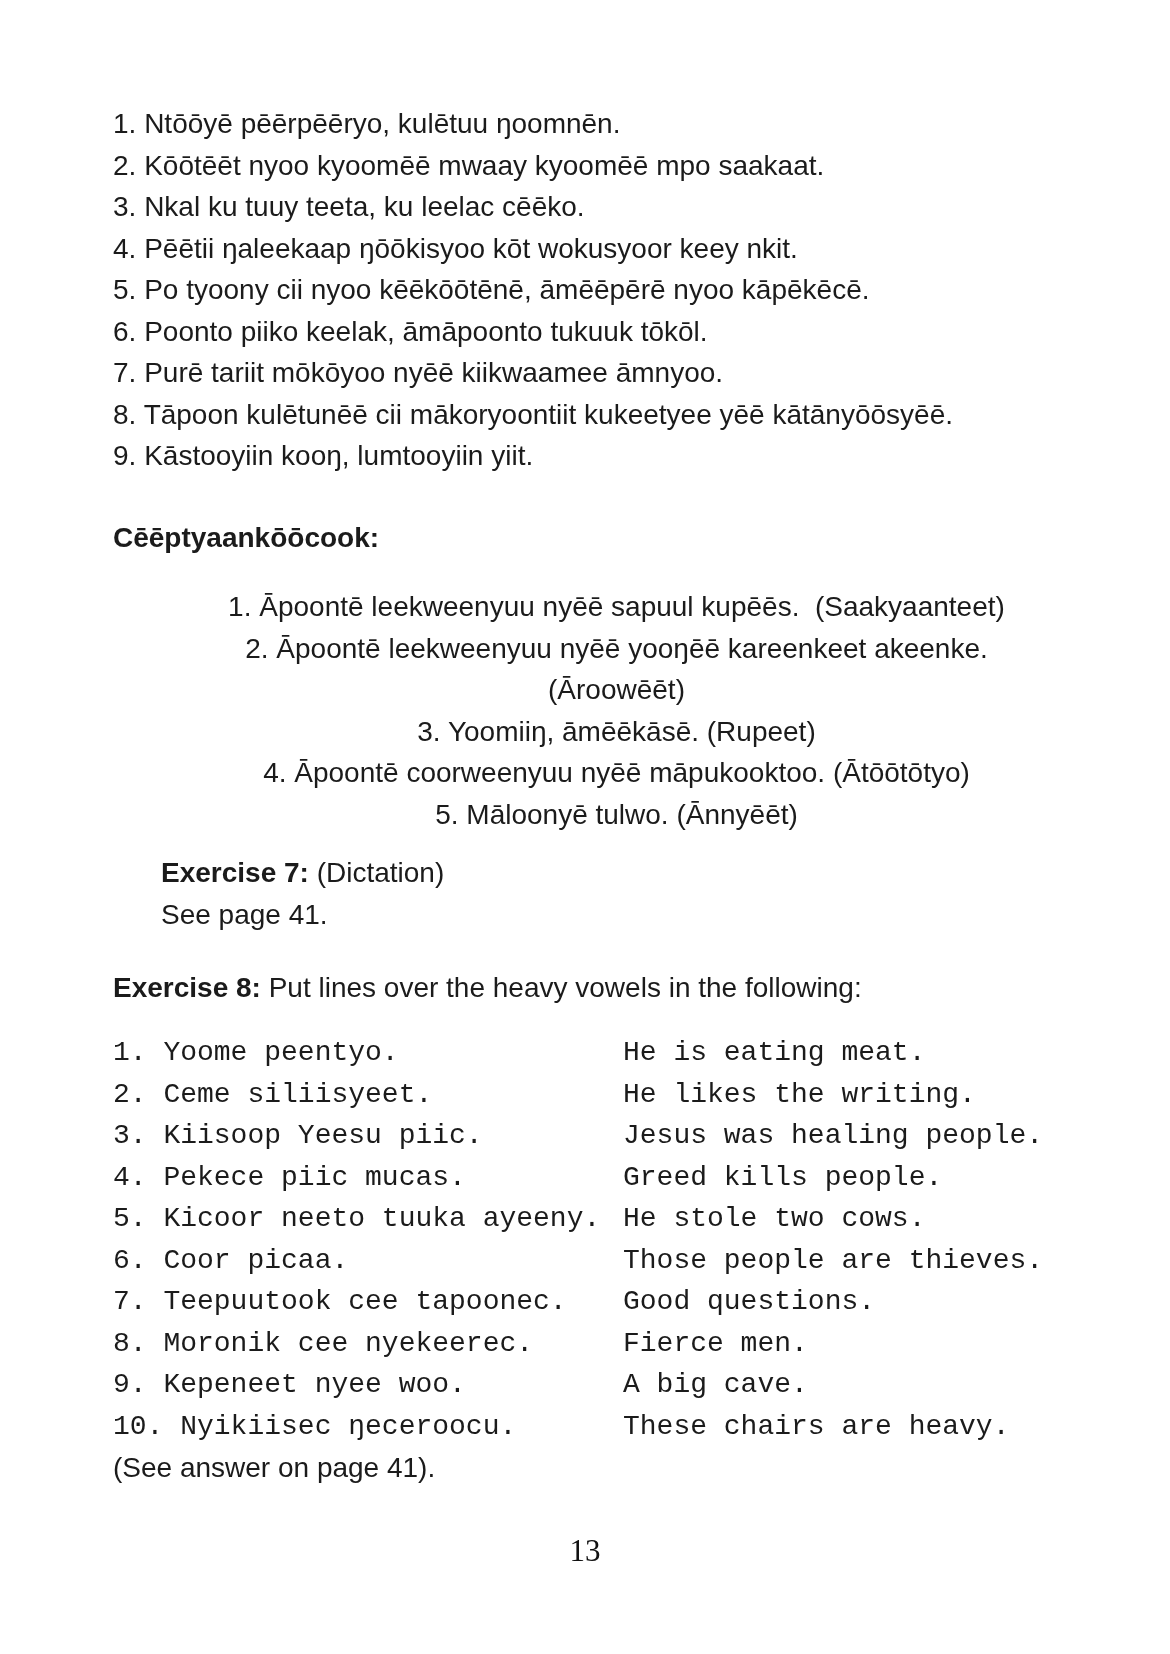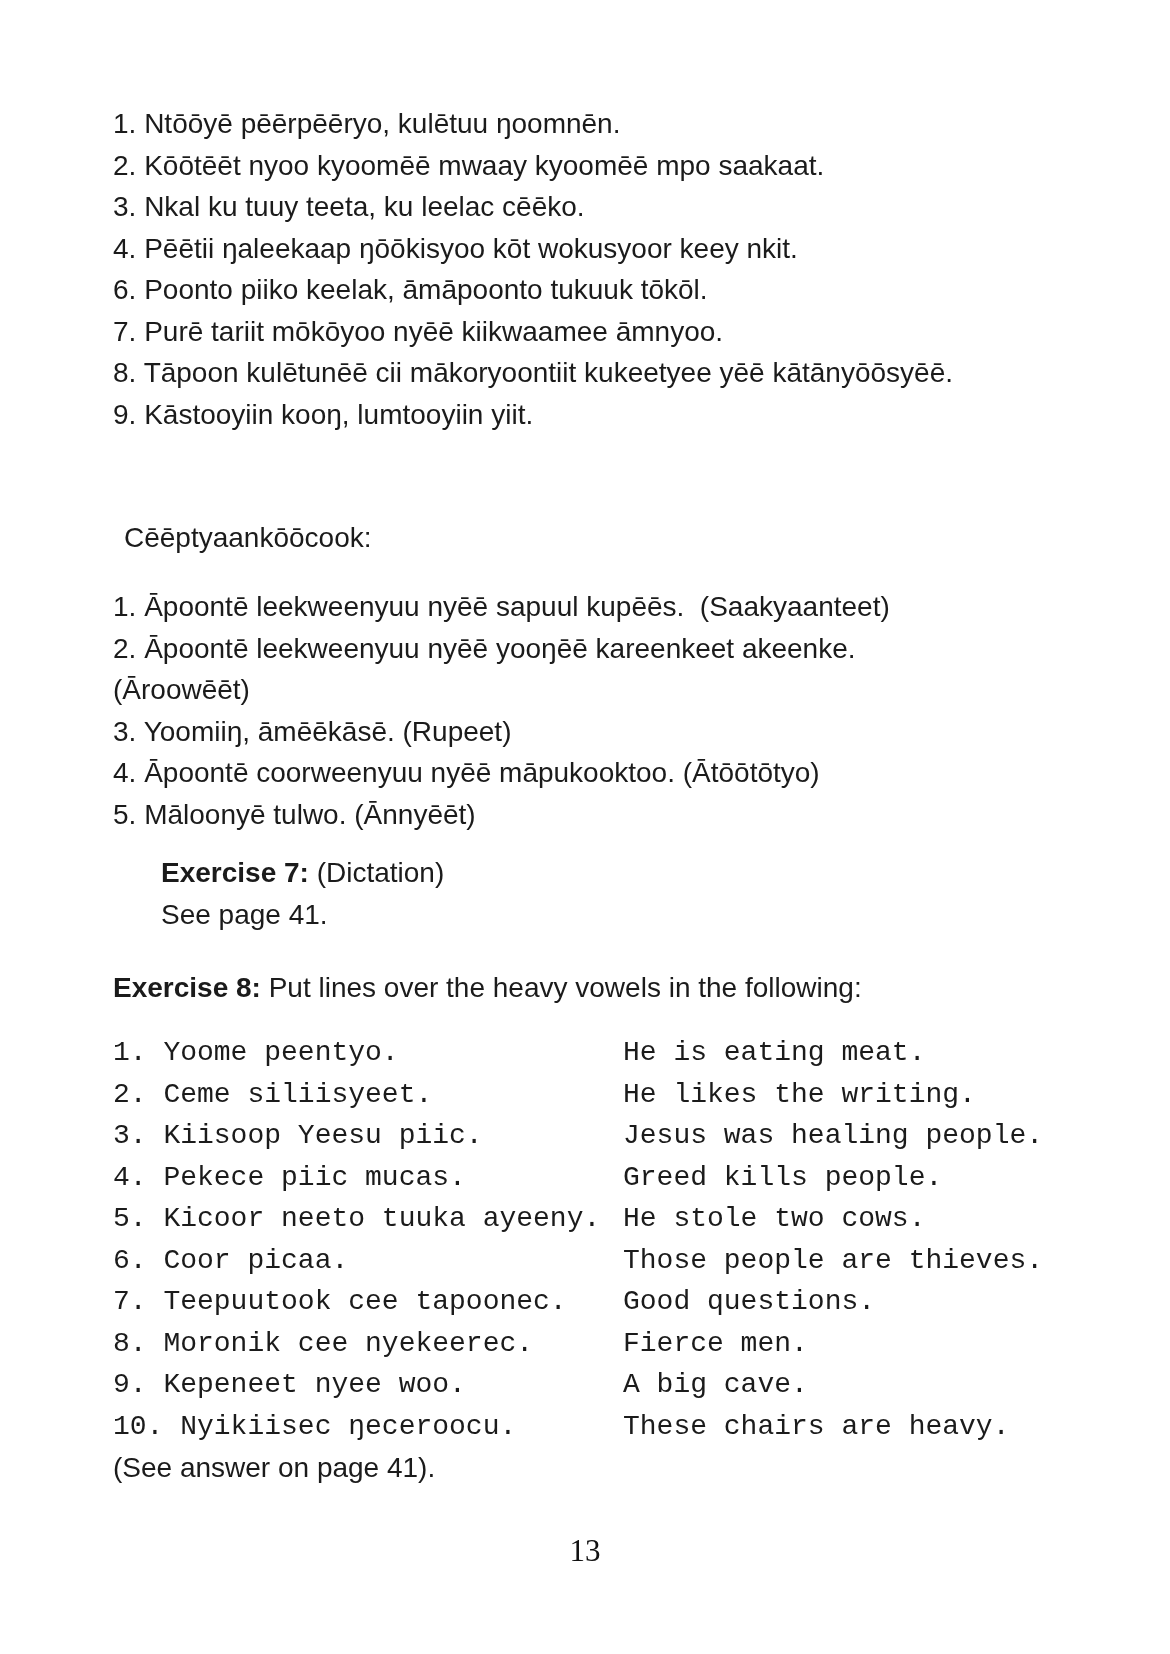--- a/index.html
+++ b/index.html
@@ -21,22 +21,21 @@
   .section {
     position: absolute;
     left: 113px;
     right: 50px;
   }
   .line {
     line-height: 41.5px;
     white-space: pre-wrap;
   }
   .heading {
-    font-weight: normal;
-    margin-left: 11px;
+    font-weight: bold;
   }
   .ex-label {
     font-weight: bold;
   }
   .pair-table {
     display: block;
   }
   .pair-row {
     display: grid;
     grid-template-columns: 510px auto;
@@ -61,31 +60,32 @@
 </head>
 <body>
 
 <div class="page">
 
   <div class="section" style="top:103px;">
     <div class="line">1. Ntōōyē pēērpēēryo, kulētuu ŋoomnēn.</div>
     <div class="line">2. Kōōtēēt nyoo kyoomēē mwaay kyoomēē mpo saakaat.</div>
     <div class="line">3. Nkal ku tuuy teeta, ku leelac cēēko.</div>
     <div class="line">4. Pēētii ŋaleekaap ŋōōkisyoo kōt wokusyoor keey nkit.</div>
+    <div class="line">5. Po tyoony cii nyoo kēēkōōtēnē, āmēēpērē nyoo kāpēkēcē.</div>
     <div class="line">6. Poonto piiko keelak, āmāpoonto tukuuk tōkōl.</div>
     <div class="line">7. Purē tariit mōkōyoo nyēē kiikwaamee āmnyoo.</div>
     <div class="line">8. Tāpoon kulētunēē cii mākoryoontiit kukeetyee yēē kātānyōōsyēē.</div>
     <div class="line">9. Kāstooyiin kooŋ, lumtooyiin yiit.</div>
   </div>
 
   <div class="section" style="top:517px;">
     <div class="line heading">Cēēptyaankōōcook:</div>
   </div>
 
-  <div class="section" style="top:586px;">
+  <div class="section" style="top:586px;text-align:center;">
     <div class="line">1. Āpoontē leekweenyuu nyēē sapuul kupēēs.  (Saakyaanteet)</div>
     <div class="line">2. Āpoontē leekweenyuu nyēē yooŋēē kareenkeet akeenke.</div>
     <div class="line">(Āroowēēt)</div>
     <div class="line">3. Yoomiiŋ, āmēēkāsē. (Rupeet)</div>
     <div class="line">4. Āpoontē coorweenyuu nyēē māpukooktoo. (Ātōōtōtyo)</div>
     <div class="line">5. Māloonyē tulwo. (Ānnyēēt)</div>
   </div>
 
   <div class="section" style="top:852px;margin-left:48px;">
     <div class="line"><span class="ex-label">Exercise 7:</span> <span>(Dictation)</span></div>

